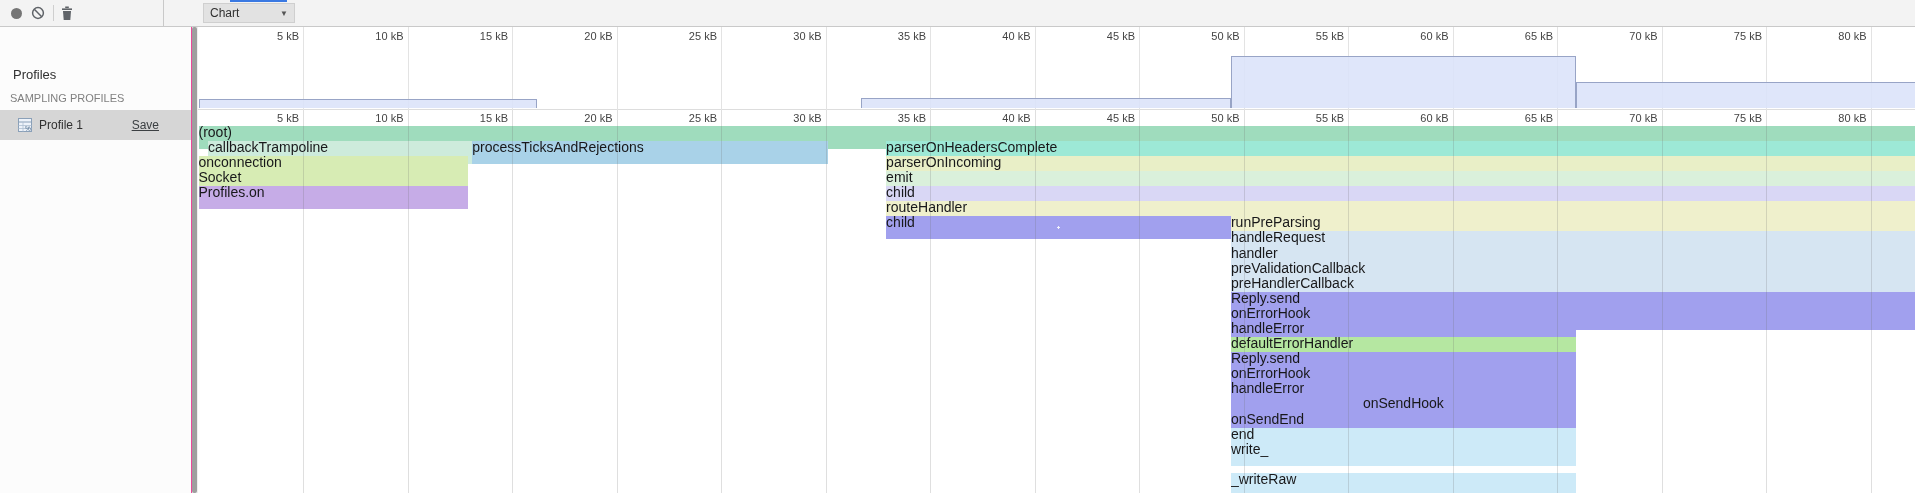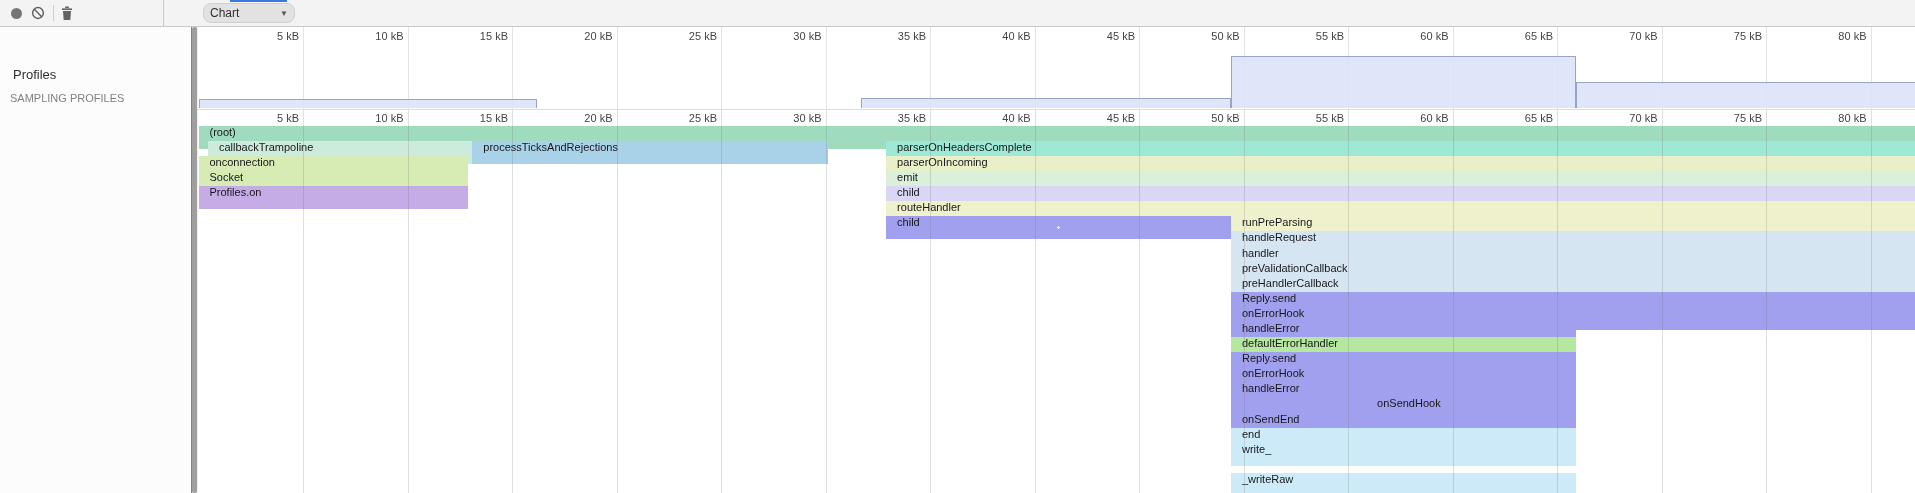--- a/index.html
+++ b/index.html
@@ -7,21 +7,21 @@
        overflow:hidden;background:#fff;color:#303030;}
   
   .toolbar{position:absolute;left:0;top:0;width:1915px;height:26px;background:#f3f3f3;
            border-bottom:1px solid #c9c9c9;}
   .tb-icon{position:absolute;top:0;height:26px;display:flex;align-items:center;justify-content:center;cursor:pointer;}
   .rec-dot{width:11px;height:11px;border-radius:50%;background:#757575;}
   .tb-sep{position:absolute;top:5px;width:1px;height:16px;background:#cfcfcf;}
   .panel-sep{position:absolute;top:0;width:1px;height:26px;background:#c9c9c9;}
   .tab-indicator{position:absolute;top:0;height:2px;background:#3a79e2;}
   .view-select{position:absolute;left:203px;top:3px;width:92px;height:20px;background:#e2e2e2;
-               border:1px solid #cfcfcf;border-radius:8px;display:flex;align-items:center;
+               border:1px solid #cfcfcf;border-radius:0;display:flex;align-items:center;
                font-size:12px;color:#303030;padding:0 6px;box-sizing:border-box;cursor:pointer;}
   .view-select .arrow{margin-left:auto;font-size:8px;color:#555;}
   
   .sidebar{position:absolute;left:0;top:27px;width:191px;height:466px;background:#fcfcfc;
            border-right:5px solid #ec4899;}
   .sb-title{position:absolute;left:13px;top:40px;font-size:13px;color:#303030;}
   .sb-section{position:absolute;left:10px;top:65px;font-size:11px;color:#808080;}
   .sb-row{position:absolute;left:0;top:83px;width:191px;height:30px;background:#d6d6d6;
           display:flex;align-items:center;cursor:pointer;}
   .sb-row .picon{margin-left:17px;}
@@ -35,22 +35,22 @@
   .chart-pane{position:absolute;left:198px;top:27px;width:1717px;height:466px;background:#fff;overflow:hidden;}
   .overview{position:absolute;left:0;top:0;width:1717px;height:83px;border-bottom:1px solid #ddd;
             box-sizing:border-box;cursor:pointer;}
   .ov-grid{position:absolute;top:0;width:1px;height:83px;background:#e3e3e3;}
   .ov-label,.fr-label{position:absolute;width:66px;text-align:right;font-size:11px;color:#444;}
   .ov-label{top:3px;}
   .area-seg{position:absolute;background:rgba(219,227,249,0.88);border:1px solid #98a4c6;border-bottom:none;box-sizing:border-box;}
   .flame-ruler{position:absolute;left:0;top:83px;width:1717px;height:15px;background:#fff;}
   .fr-label{top:1px;line-height:14px;}
   .flame{position:absolute;left:0;top:98px;width:1717px;height:368px;background:#fff;}
-  .bar{position:absolute;height:23px;overflow:hidden;white-space:nowrap;font-size:11px;
-       line-height:13px;color:#18181a;padding-left:11px;box-sizing:border-box;cursor:pointer;}
+  .bar{position:absolute;height:23px;overflow:hidden;white-space:nowrap;font-size:14px;
+       line-height:13px;color:#18181a;padding-left:0;box-sizing:border-box;cursor:pointer;}
   .bar.dots{background-image:radial-gradient(circle,rgba(255,255,255,.85) 1px,transparent 1.2px);
             background-size:8px 5px;background-position:2px 2px;}
   .fl-grid{position:absolute;top:83px;width:1px;height:383px;background:rgba(110,110,110,0.22);}
 </style>
 </head>
 <body>
 
 <div id="app">
 
   <div class="toolbar">
@@ -75,20 +75,32 @@
     <div class="panel-sep" style="left:163px;"></div>
     <div class="view-select">
       <span>Chart</span>
       <span class="arrow">▼</span>
     </div>
   </div>
 
   <div class="sidebar">
     <div class="sb-title">Profiles</div>
     <div class="sb-section">SAMPLING PROFILES</div>
+    <div class="sb-row">
+      <svg class="picon" width="16" height="16" viewBox="0 0 16 16">
+        <rect x="1.5" y="1.5" width="13" height="13" fill="#eef3fa" stroke="#8aa0b8" stroke-width="1"></rect>
+        <line x1="1.5" y1="5" x2="14.5" y2="5" stroke="#8aa0b8" stroke-width="1"></line>
+        <line x1="1.5" y1="8.5" x2="14.5" y2="8.5" stroke="#aebfd2" stroke-width="0.8"></line>
+        <line x1="1.5" y1="11.5" x2="14.5" y2="11.5" stroke="#aebfd2" stroke-width="0.8"></line>
+        <line x1="6" y1="5" x2="6" y2="14.5" stroke="#aebfd2" stroke-width="0.8"></line>
+        <text x="8" y="14" font-size="6.5" fill="#51708e" font-family="Liberation Sans, sans-serif">%</text>
+      </svg>
+      <span class="pname">Profile 1</span>
+      <span class="save">Save</span>
+    </div>
   </div>
 
   <div class="vscroll">
     <div class="thumb"></div>
   </div>
 
   <div class="chart-pane">
     <div class="overview" id="overview">
         <div class="ov-grid" style="left: 105px;"></div>
         <div class="ov-label" style="left: 35px;">5 kB</div>

